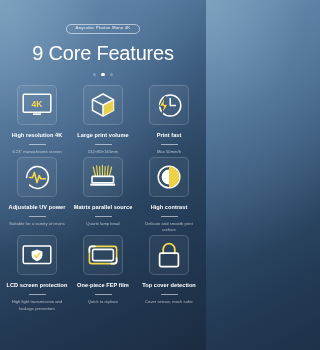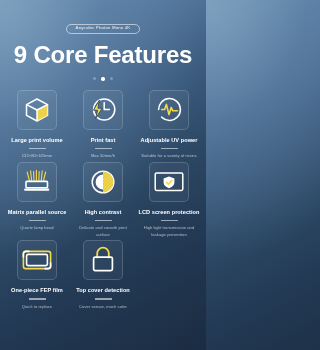--- a/index.html
+++ b/index.html
@@ -22,22 +22,22 @@
     border-radius:9px;
     padding:1.5px 9px 2px;
     font-size:4.3px;
     letter-spacing:0.18px;
     color:rgba(255,255,255,0.92);
     line-height:1.1;
     white-space:nowrap;
   }
   .title {
     margin-top:8px;
-    font-size:24px;
-    font-weight:bold;
+    font-size:20px;
+    font-weight:normal;
     letter-spacing:-0.2px;
     color:#ffffff;
     line-height:1.1;
   }
   .dots {
     margin-top:9px;
     display:flex;
     justify-content:center;
     align-items:center;
     gap:5px;
@@ -102,20 +102,32 @@
     <div class="title">9 Core Features</div>
     <div class="dots">
       <span class="dot"></span>
       <span class="dot active"></span>
       <span class="dot"></span>
     </div>
   </div>
 
   <div class="grid">
 
+    <div class="card">
+      <div class="iconbox">
+        <svg width="30" height="24" viewBox="0 0 30 24">
+          <rect x="1.2" y="1.2" width="27.6" height="18" rx="1.2" fill="none" stroke="#ffffff" stroke-width="1.5"></rect>
+          <text x="15" y="13.6" font-family="Liberation Sans, sans-serif" font-size="8.5" font-weight="bold" fill="#f5d94a" text-anchor="middle">4K</text>
+          <rect x="11" y="20.4" width="8" height="1.5" fill="#ffffff"></rect>
+        </svg>
+      </div>
+      <div class="cap">High resolution 4K</div>
+      <div class="rule"></div>
+      <div class="sub">6.23" monochrome screen</div>
+    </div>
 
     <div class="card">
       <div class="iconbox">
         <svg width="26" height="26" viewBox="0 0 26 26">
           <path d="M13 2 L23.5 7.6 L23.5 18.4 L13 24 L2.5 18.4 L2.5 7.6 Z" fill="none" stroke="#ffffff" stroke-width="1.5" stroke-linejoin="round"></path>
           <path d="M13 24 L13 13 L23.5 7.6 L23.5 18.4 Z" fill="#f5d94a" opacity="0.92"></path>
           <path d="M2.5 7.6 L13 13 L23.5 7.6" fill="none" stroke="#ffffff" stroke-width="1.5" stroke-linejoin="round"></path>
           <path d="M13 13 L13 24" fill="none" stroke="#ffffff" stroke-width="1.5"></path>
         </svg>
       </div>

